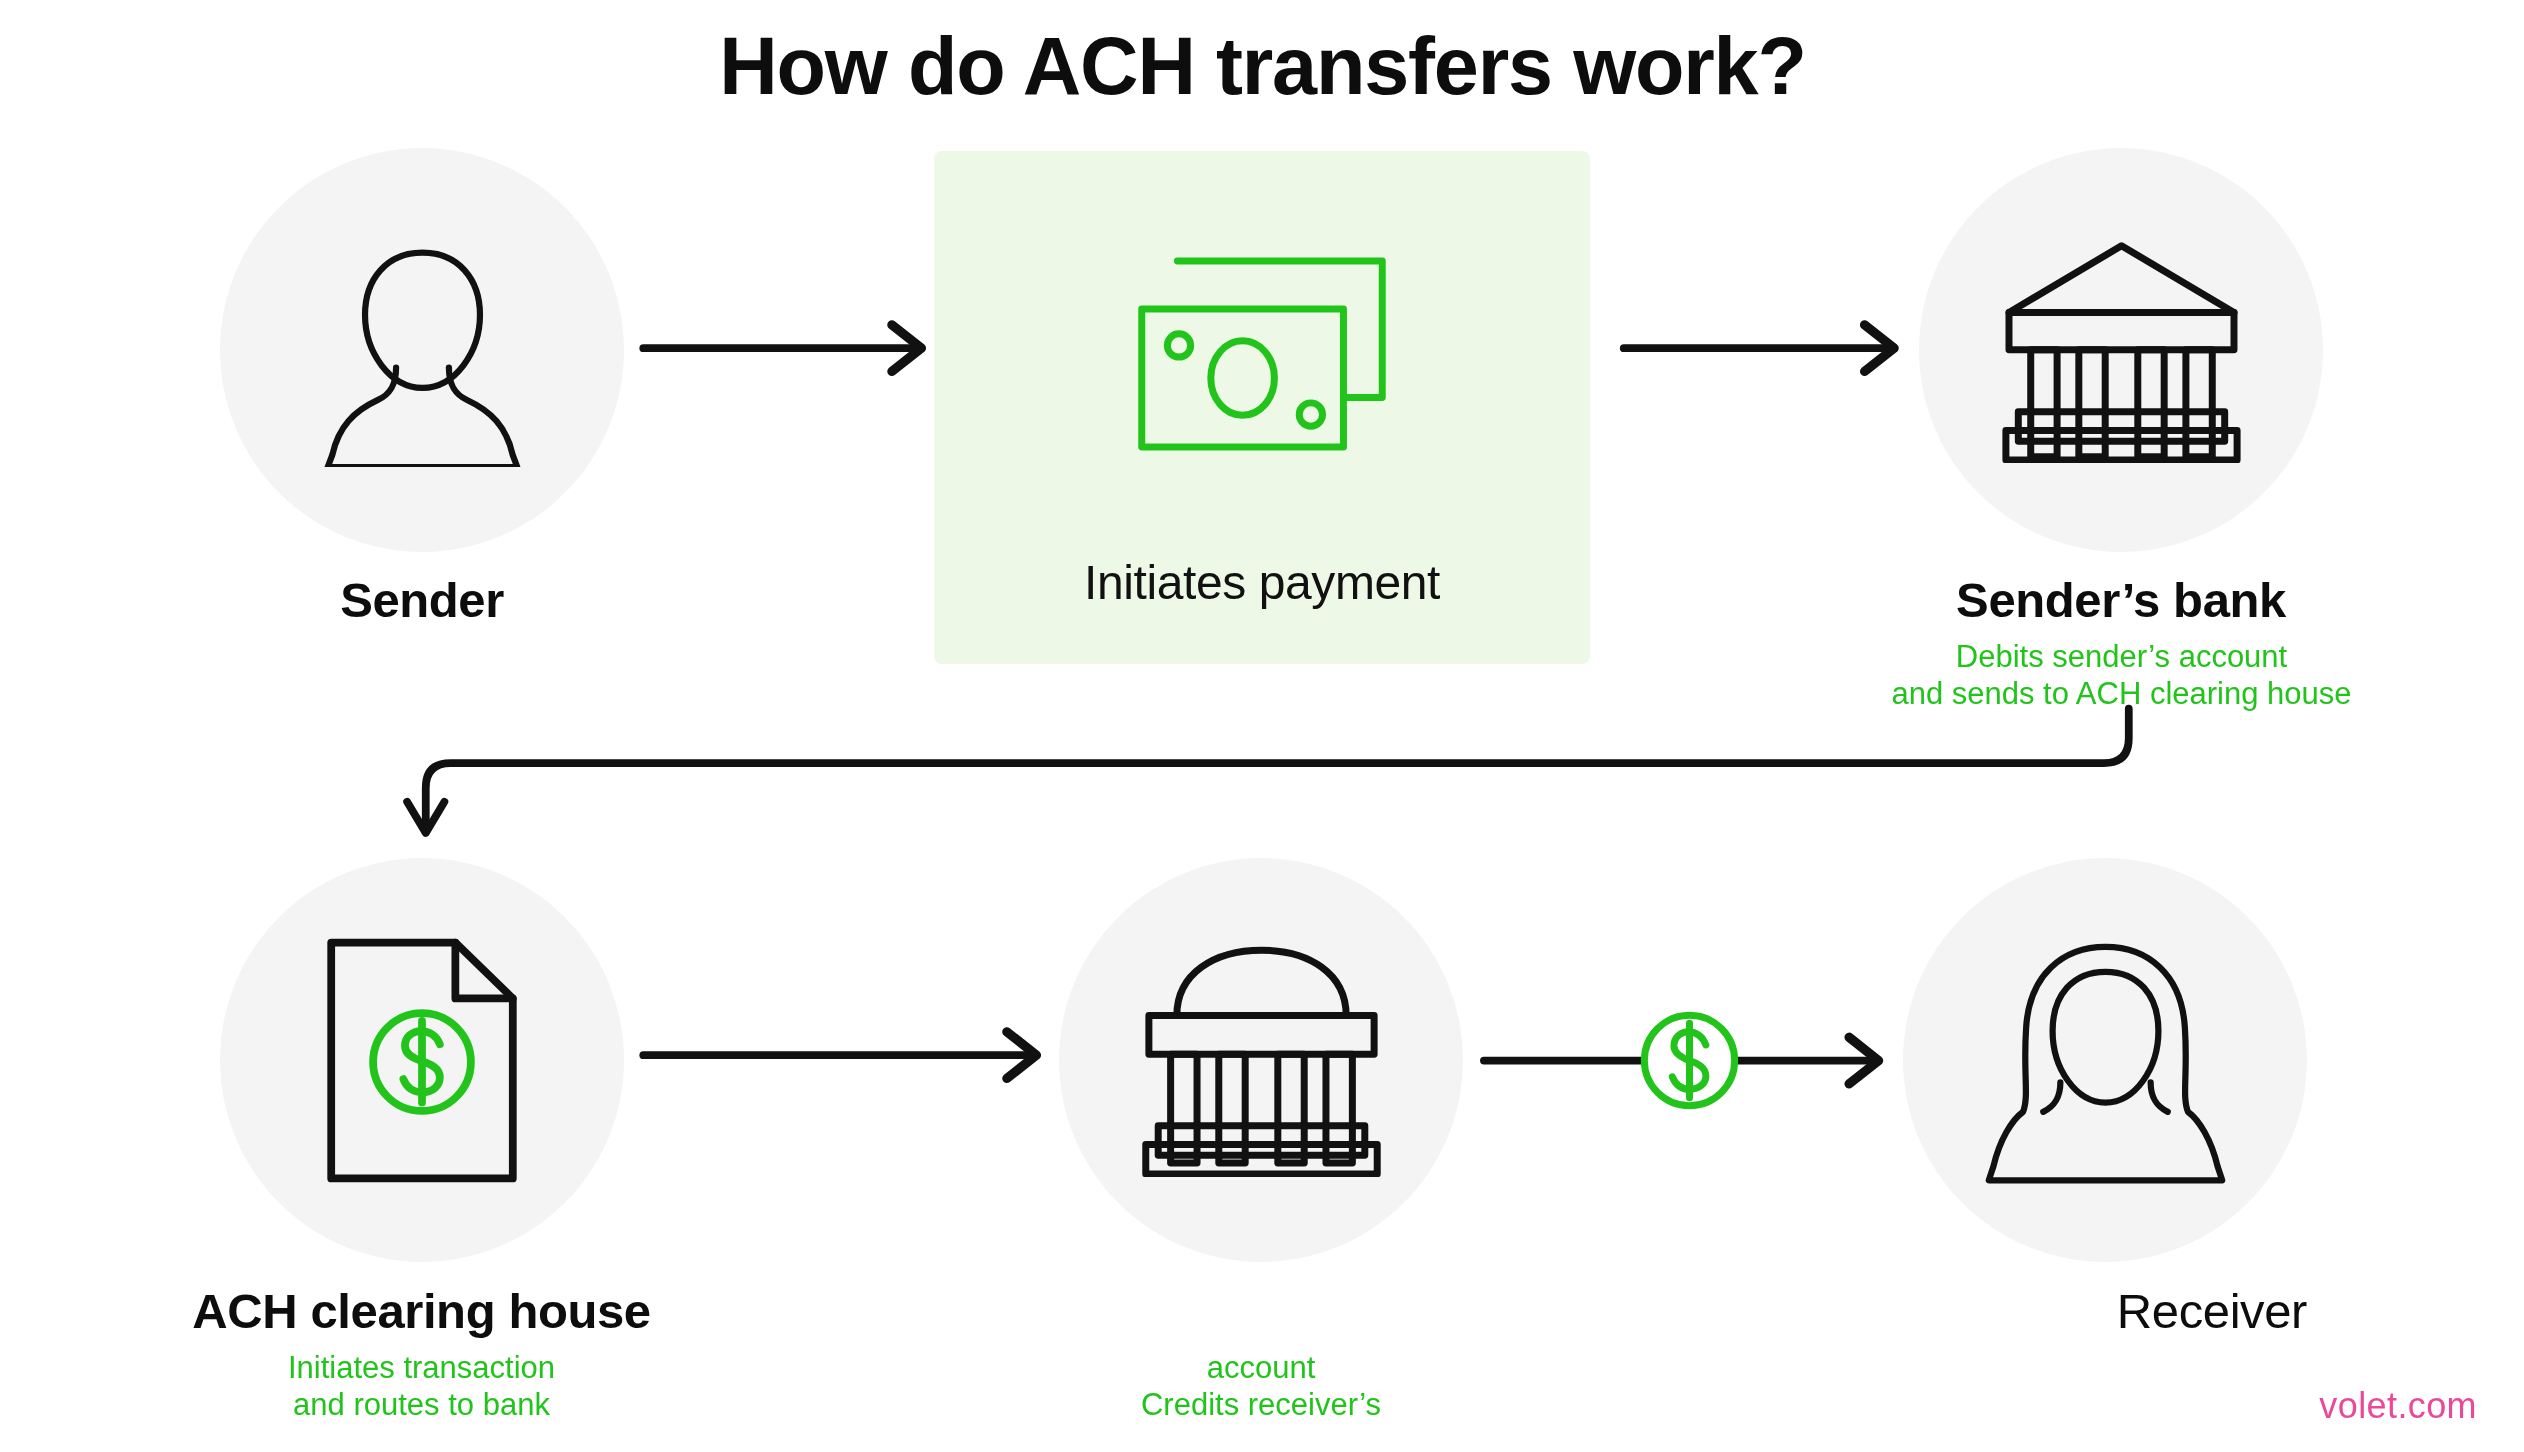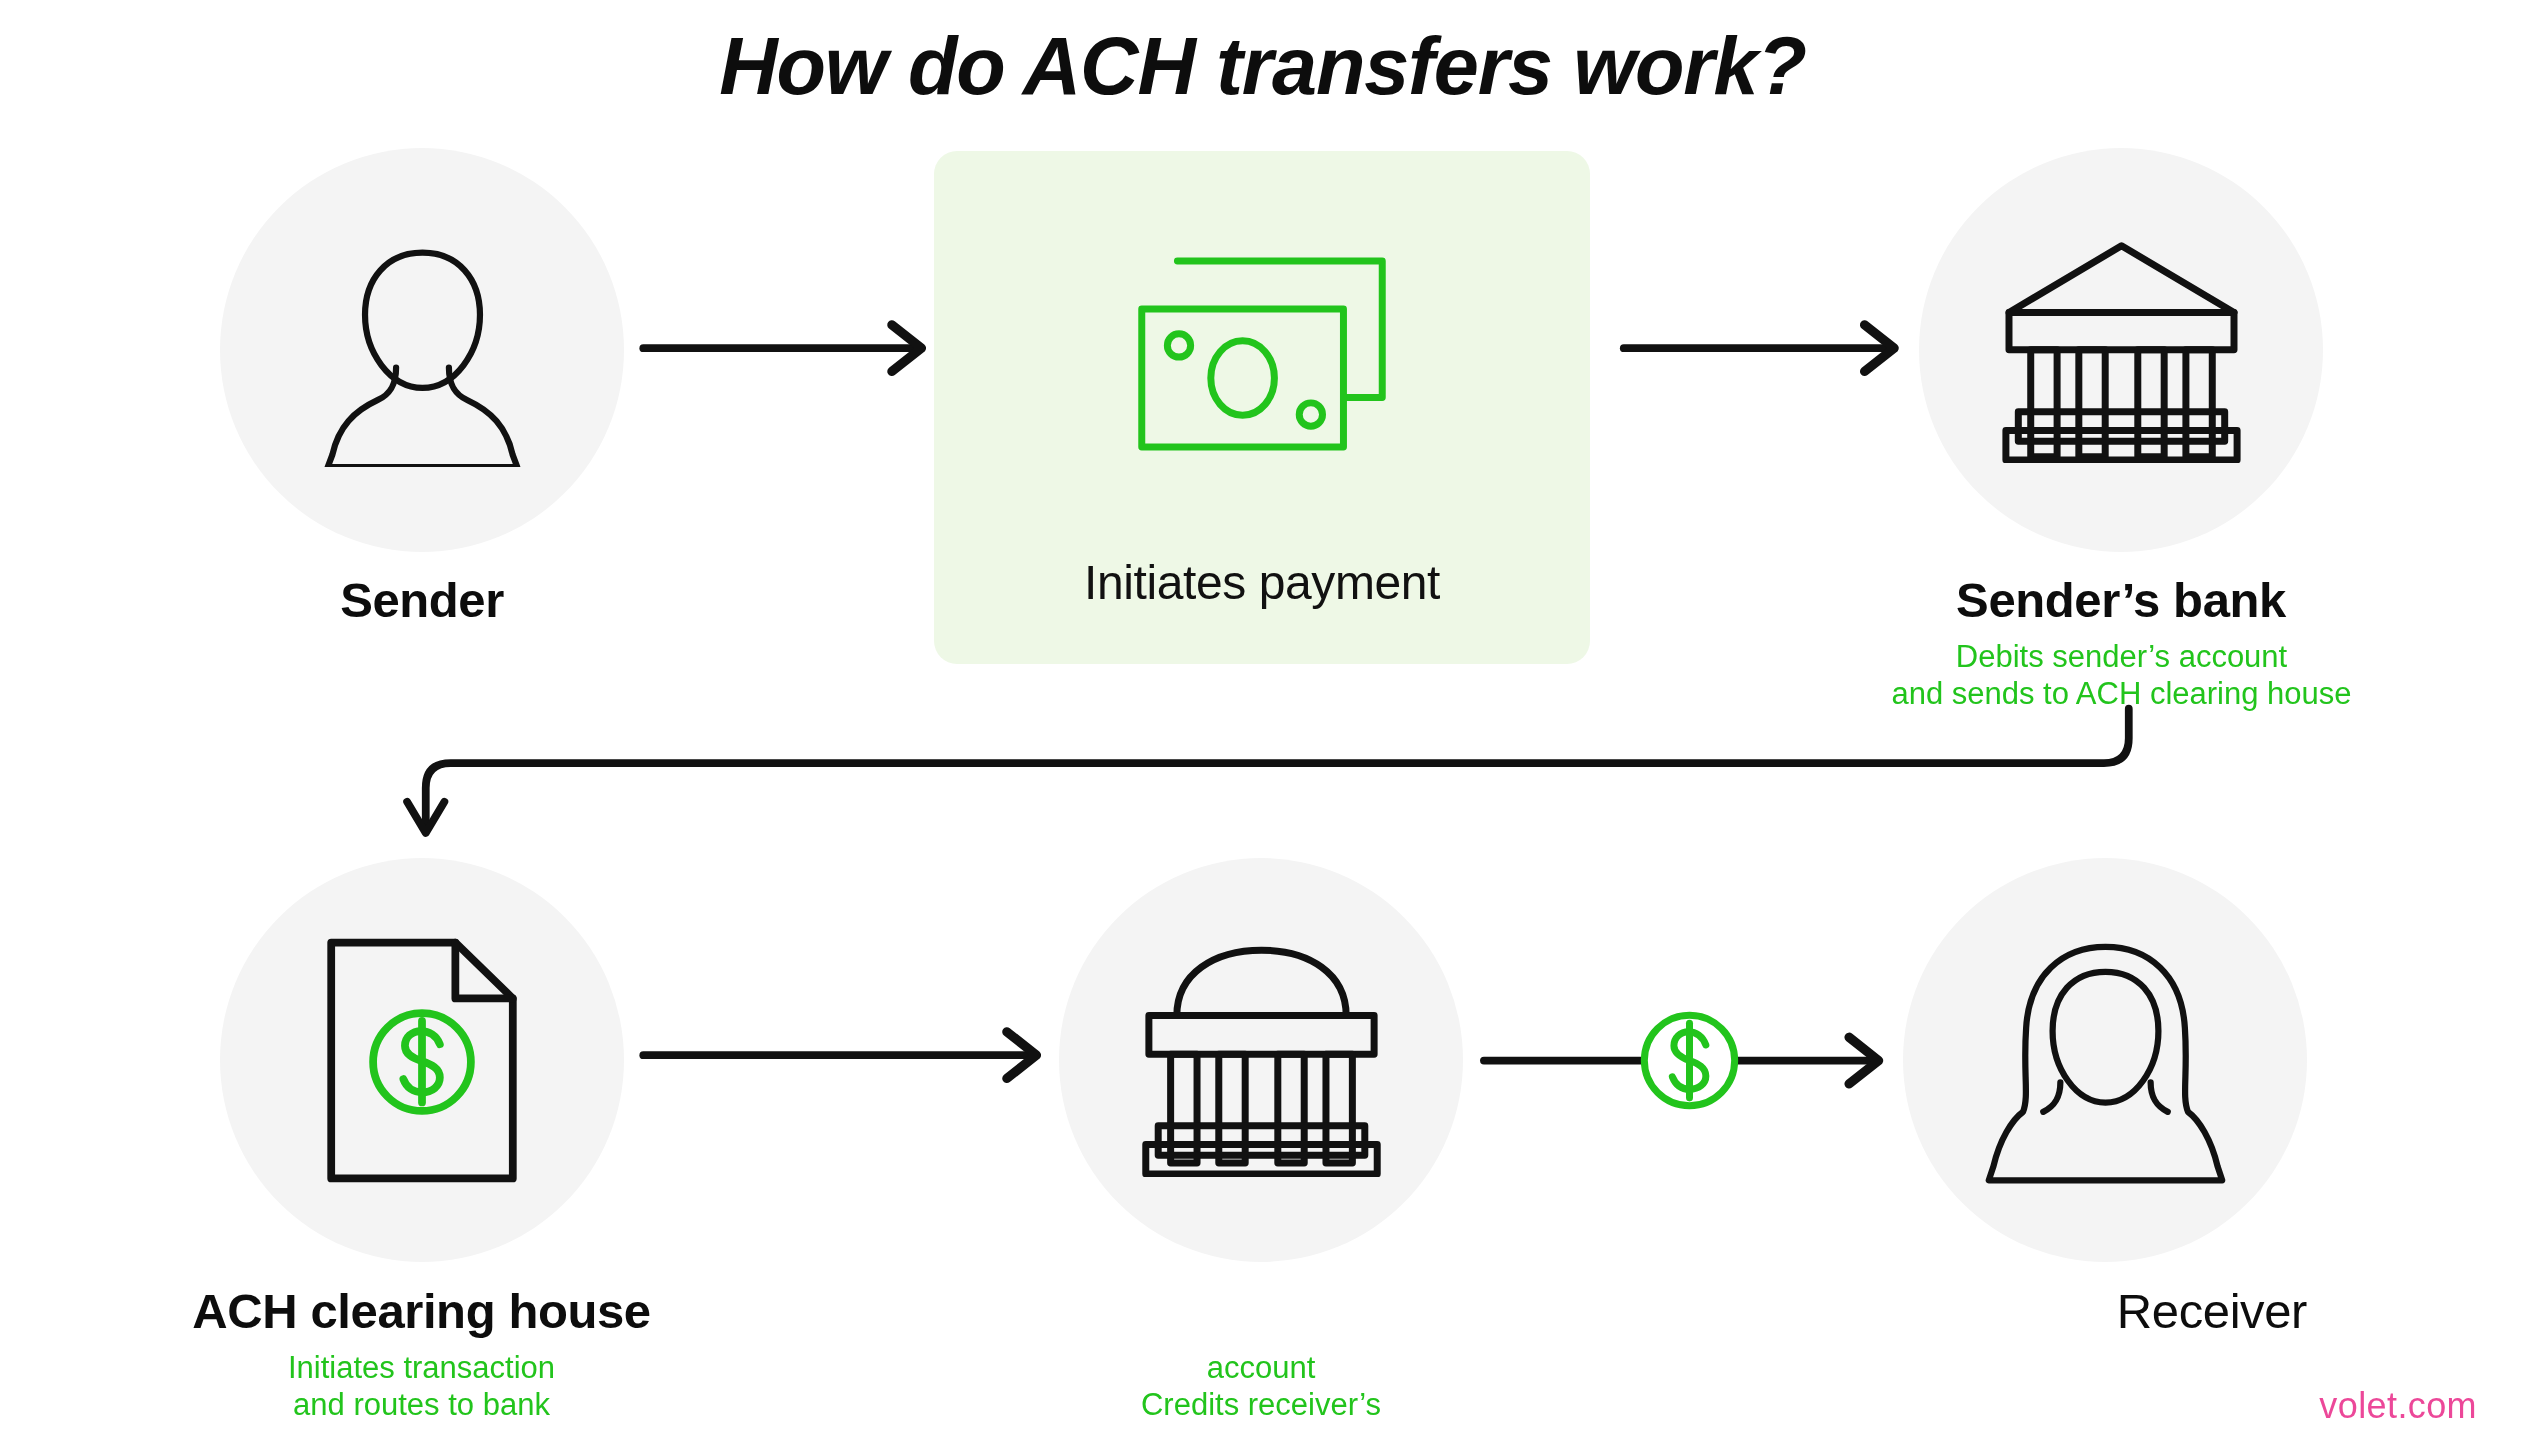--- a/index.html
+++ b/index.html
@@ -26,21 +26,20 @@
     left: 0;
     top: 22px;
     width: 2525px;
     text-align: center;
     font-size: 81px;
     font-weight: 700;
     letter-spacing: -1.2px;
     color: #0d0d0d;
     line-height: 1.1;
     white-space: nowrap;
-    font-style: italic;
   }
 
   
   .node-circle {
     position: absolute;
     width: 404px;
     height: 404px;
     border-radius: 50%;
     background: #f4f4f4;
   }
@@ -55,21 +54,21 @@
   }
 
   
   #initiates-card {
     position: absolute;
     left: 934px;
     top: 151px;
     width: 656px;
     height: 513px;
     background: #eef8e6;
-    border-radius: 23px;
+    border-radius: 8px;
   }
   #initiates-card-icon {
     position: absolute;
     left: 0;
     top: 47px;
     width: 656px;
     height: 311px;
     display: flex;
     align-items: center;
     justify-content: center;

